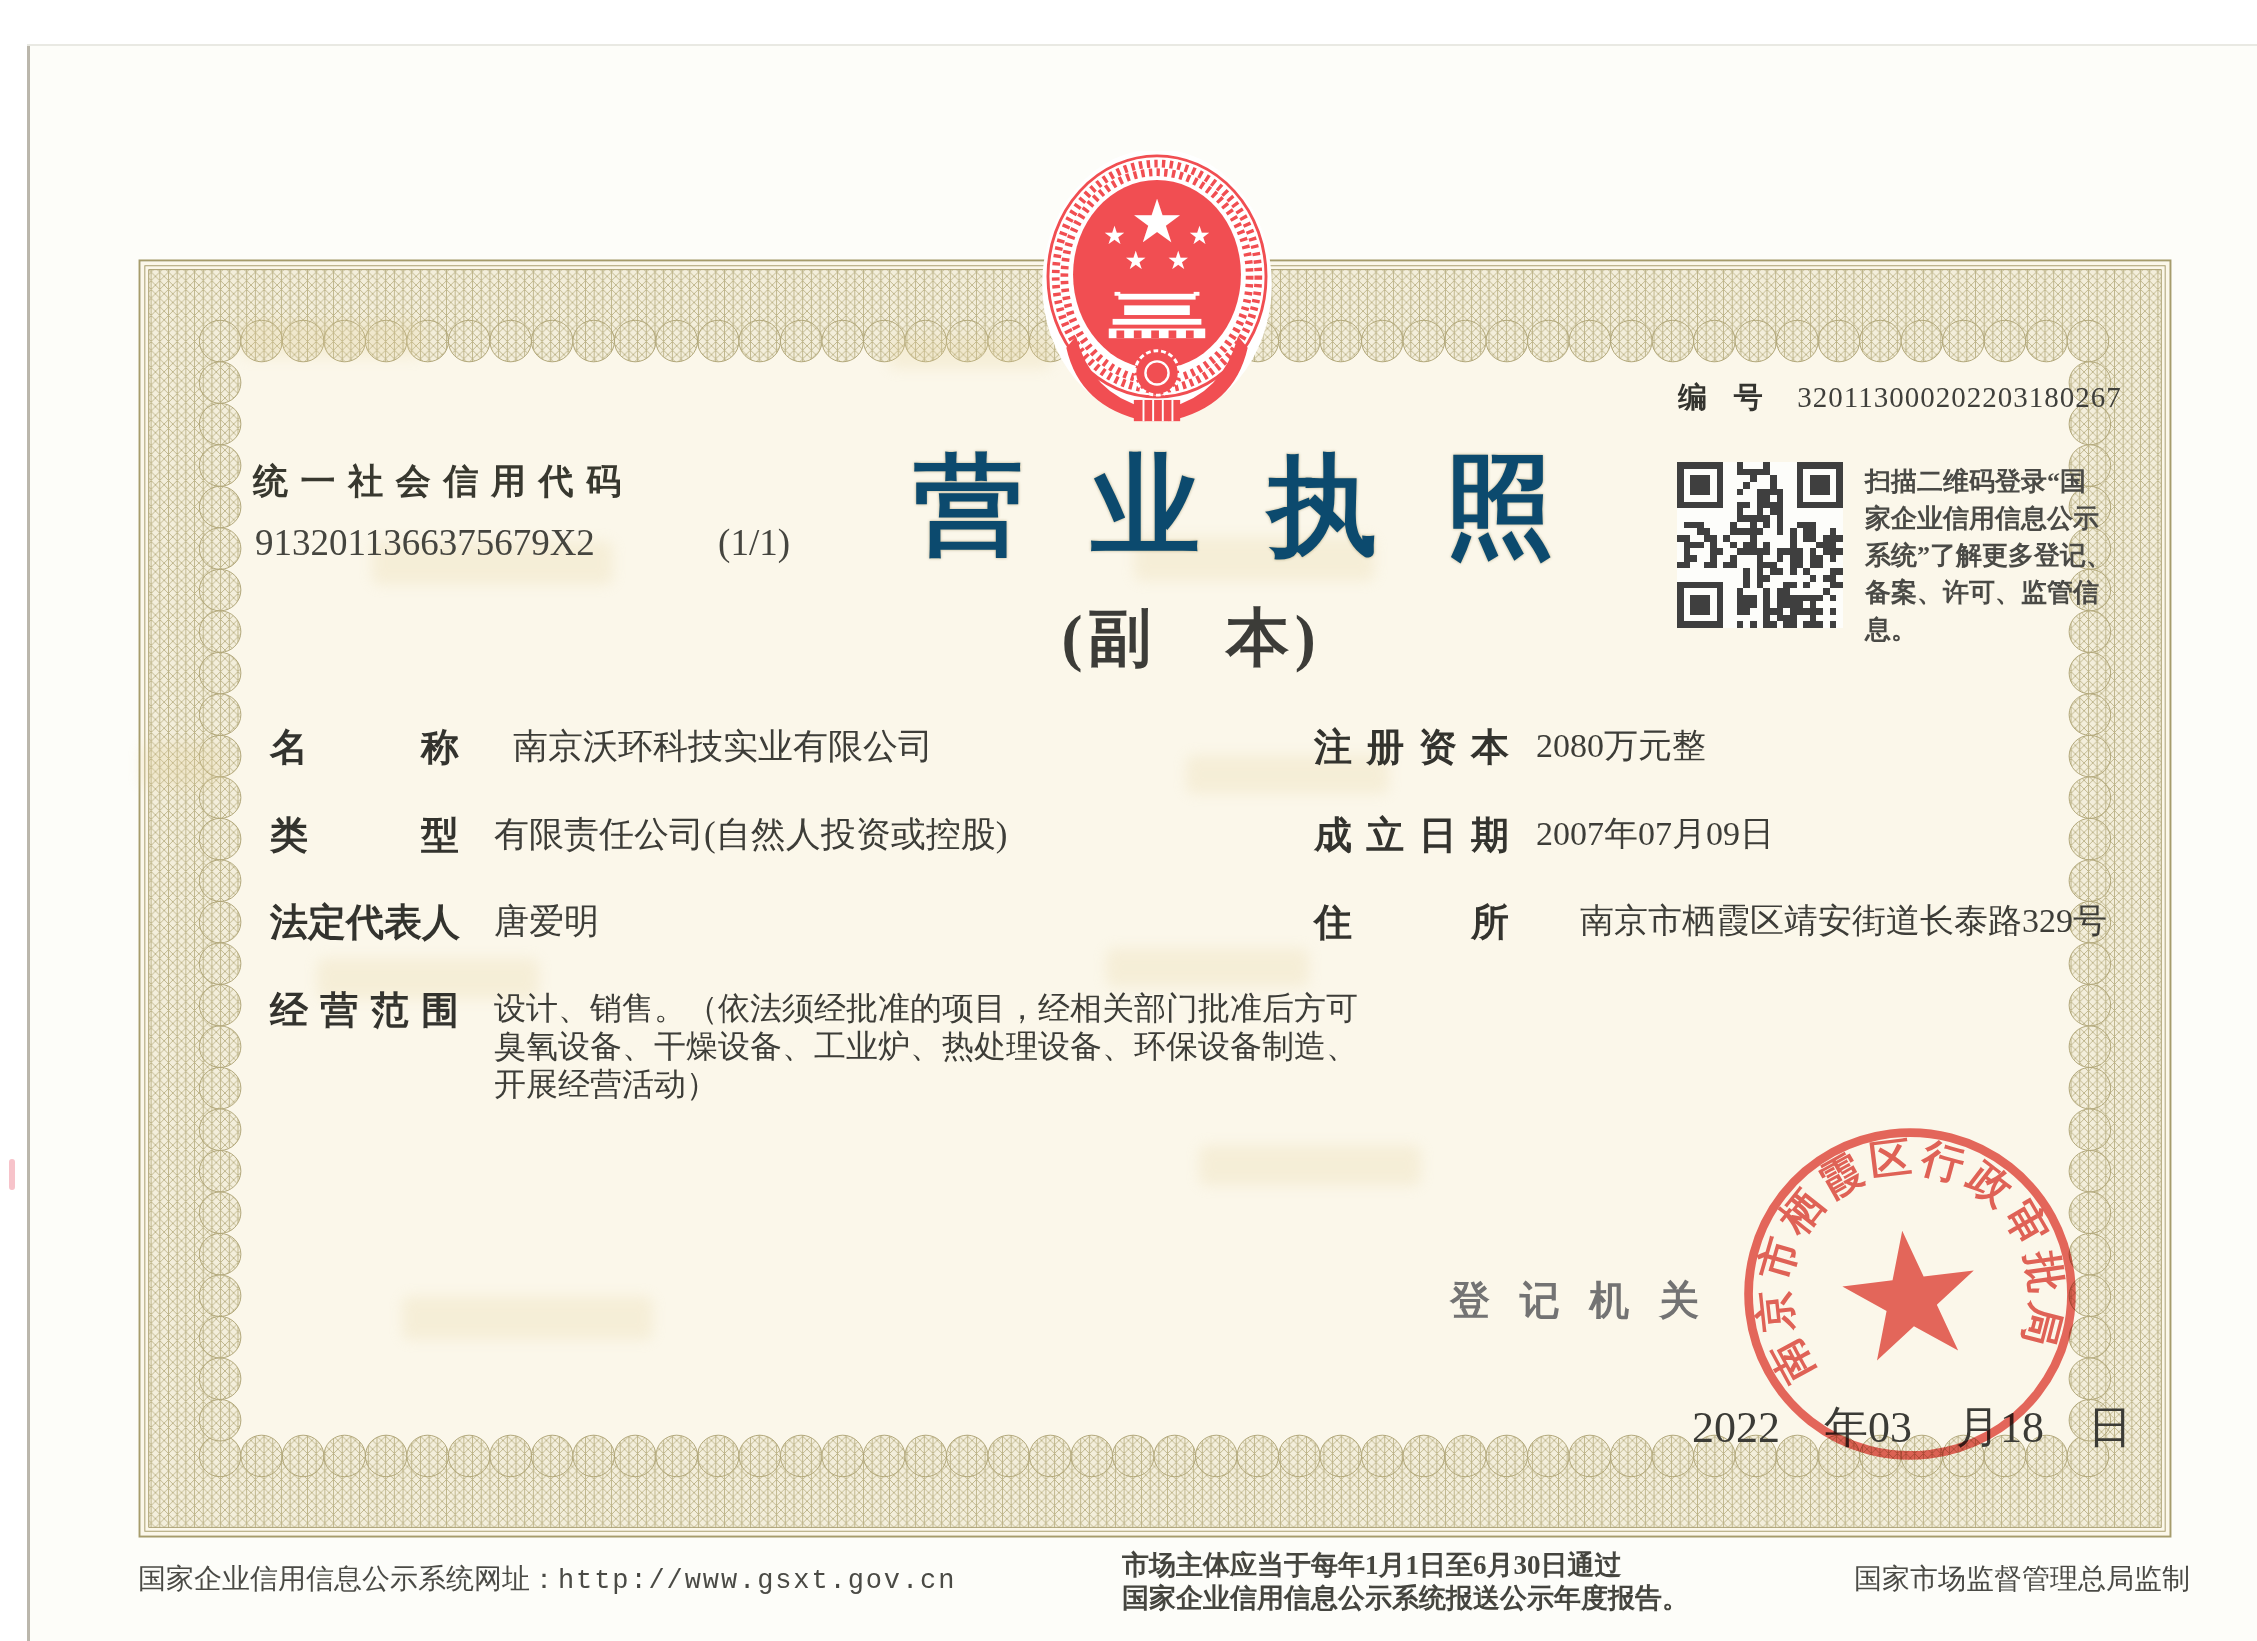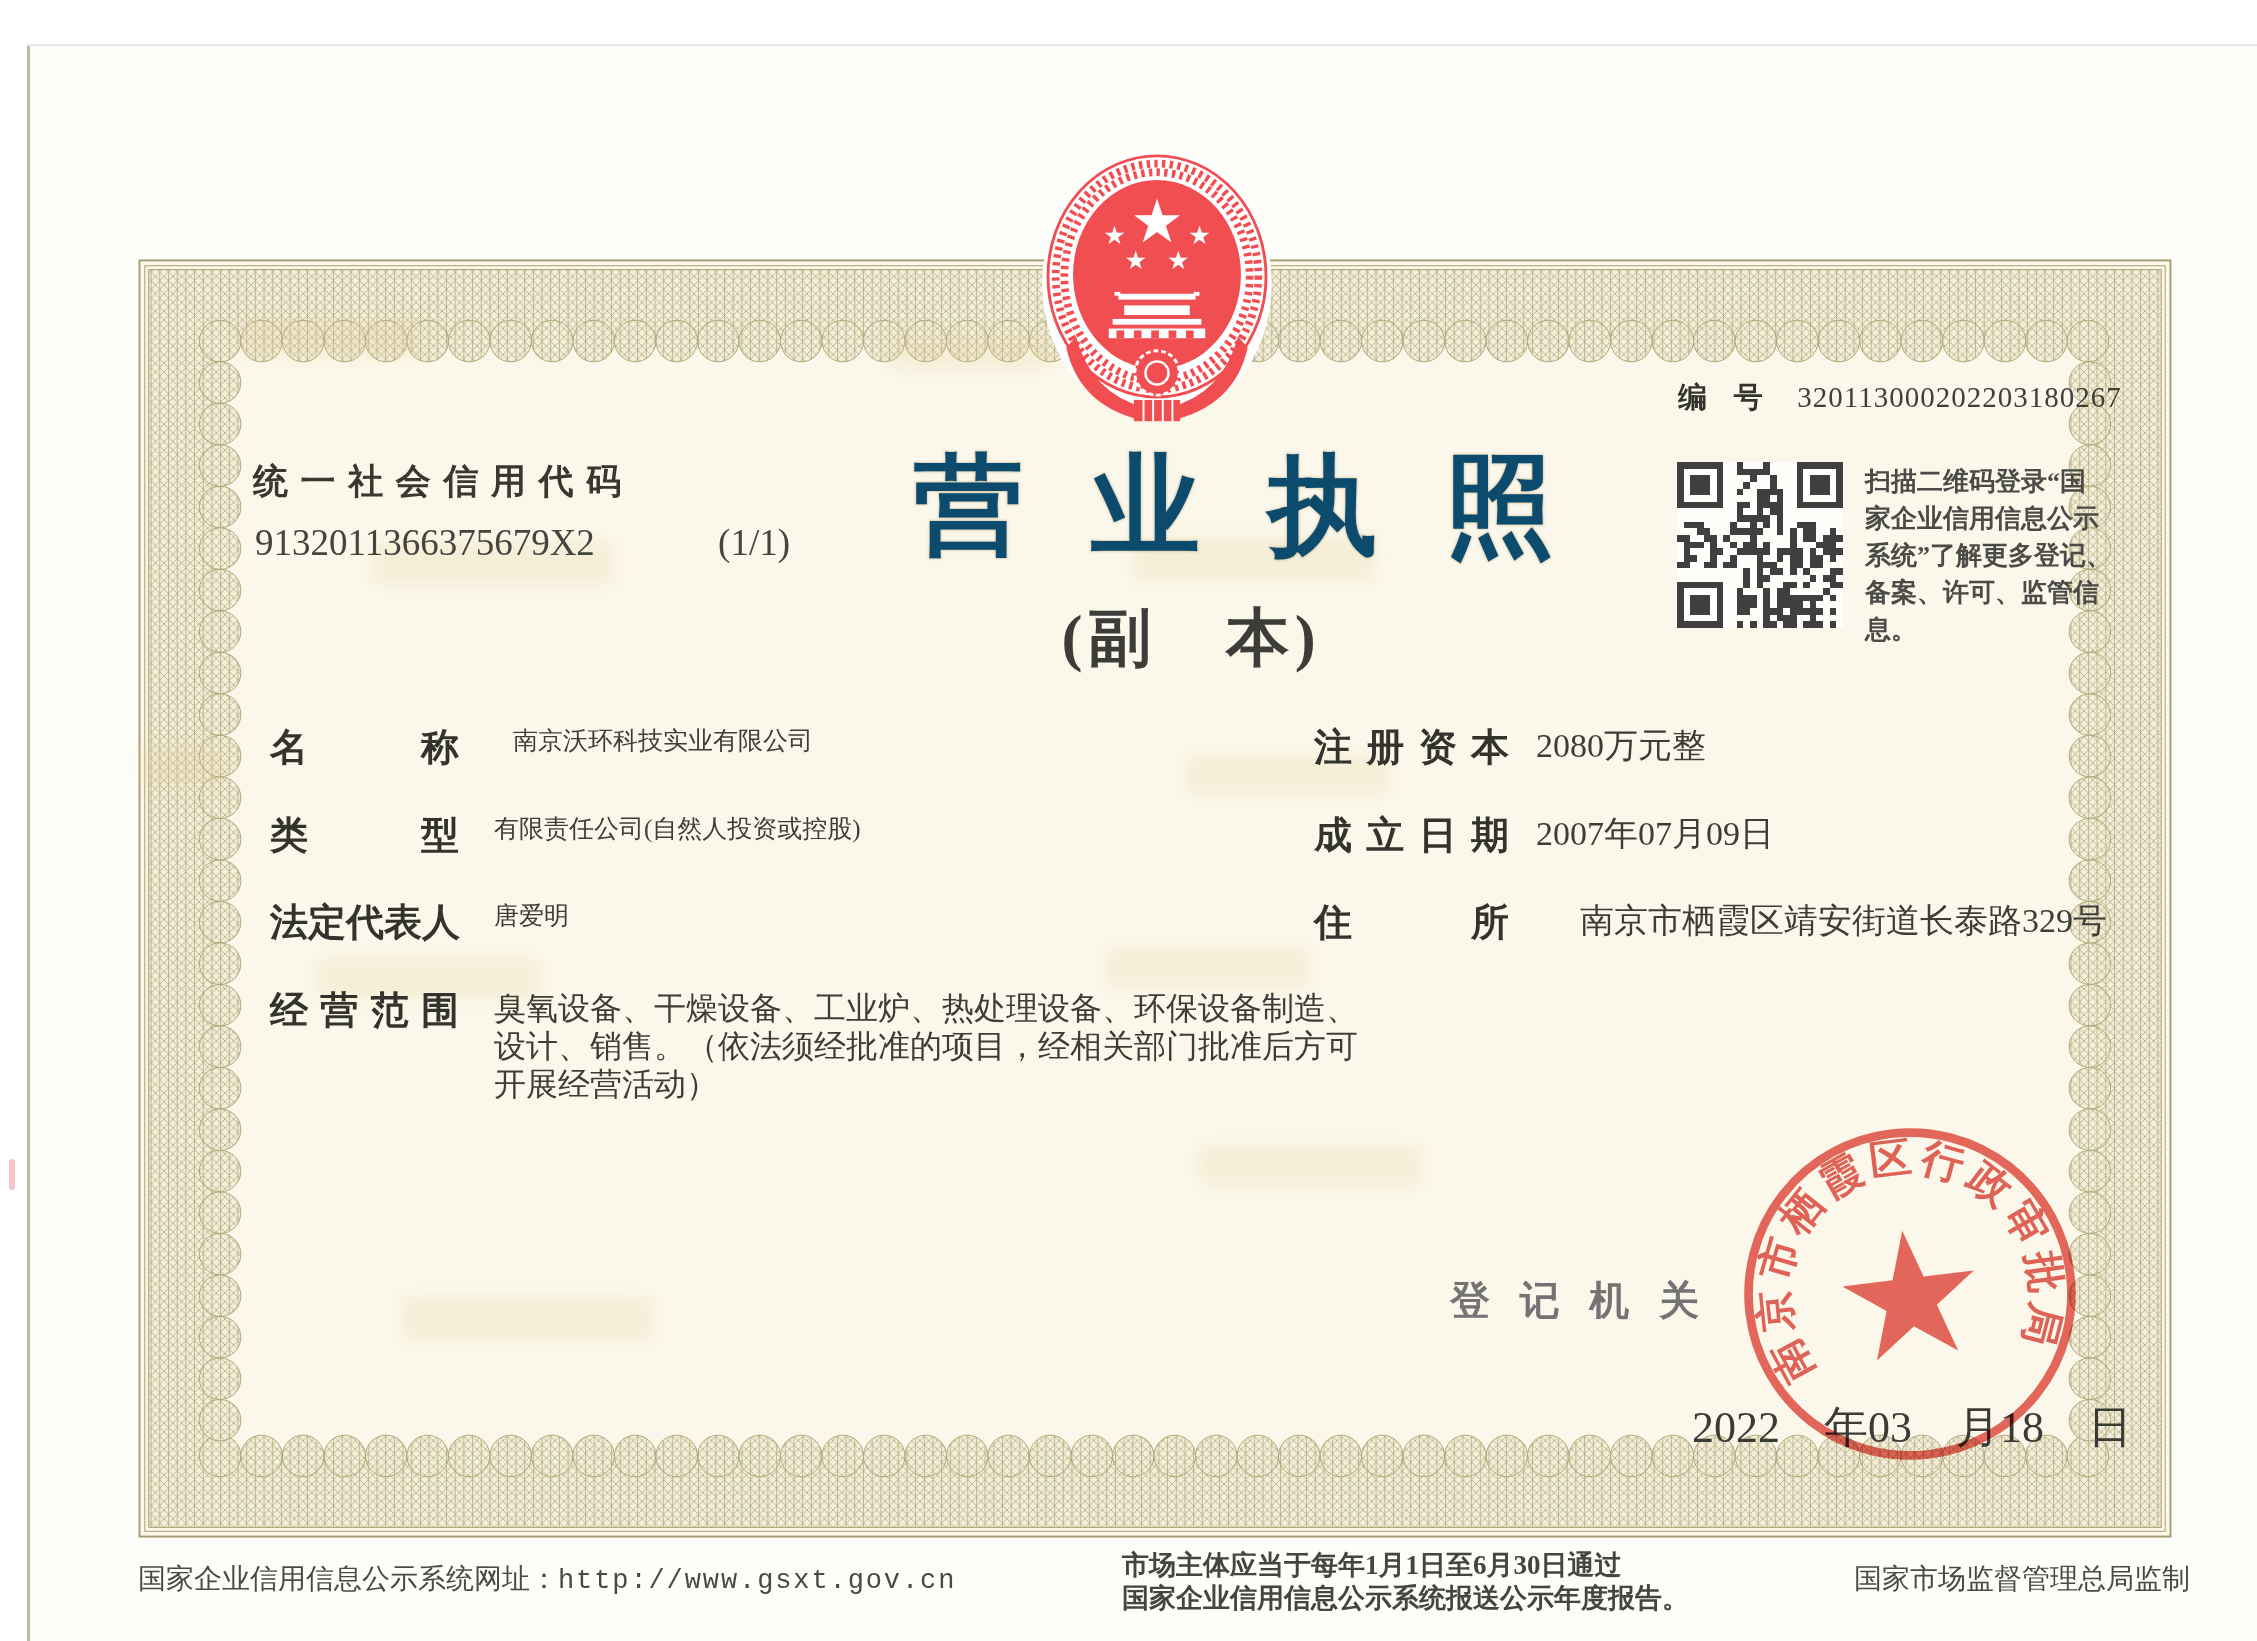--- a/index.html
+++ b/index.html
@@ -31,21 +31,21 @@
   .subtitle{position:absolute;left:846px;top:595px;width:691px;text-align:center;
             font-size:63px;font-weight:600;letter-spacing:5.8px;color:#3c3c38;white-space:nowrap;}
 
   svg.qr{position:absolute;left:1677px;top:462px;width:166px;height:166px;background:#fdfdfa;}
   .qr-text{position:absolute;left:1865px;top:463px;width:270px;font-size:26px;line-height:37px;color:#4a4a46;font-weight:600;}
 
   .row{position:absolute;display:flex;align-items:flex-start;white-space:nowrap;}
   .flabel{font-weight:700;color:#33332e;font-size:38px;line-height:1.15;display:inline-block;
           text-align:justify;text-align-last:justify;}
   .lw{width:189px;} .rw{width:195px;}
-  .fvalue{color:#3d3d38;font-size:25px;line-height:1.2;}
+  .fvalue{color:#3d3d38;font-size:35px;line-height:1.2;}
   .lval{margin-left:35px;} .rval{margin-left:27px;font-size:34px;}
   .scope-lines{margin-left:35px;font-size:32px;line-height:38px;color:#3d3d38;white-space:nowrap;}
 
   .registrar{position:absolute;left:1450px;top:1273px;width:249px;font-size:40px;font-weight:700;
              color:#737373;text-align:justify;text-align-last:justify;}
 
   .date-line{position:absolute;left:1692px;top:1398px;font-size:44px;color:#3b3b36;display:flex;align-items:baseline;white-space:nowrap;}
   .d-gap{margin-left:44px;}
 
   svg.seal{position:absolute;left:1736px;top:1120px;width:348px;height:348px;opacity:.88;mix-blend-mode:multiply;}
@@ -508,22 +508,22 @@
     <span class="flabel lw">类型</span>
     <span class="fvalue lval">有限责任公司(自然人投资或控股)</span>
   </div>
   <div class="row" style="left:270px;top:901px;">
     <span class="flabel lw">法定代表人</span>
     <span class="fvalue lval">唐爱明</span>
   </div>
   <div class="row" style="left:270px;top:989px;">
     <span class="flabel lw">经营范围</span>
     <span class="scope-lines">
+      <div>设计、销售。（依法须经批准的项目，经相关部门批准后方可</div>
       <div>臭氧设备、干燥设备、工业炉、热处理设备、环保设备制造、</div>
-      <div>设计、销售。（依法须经批准的项目，经相关部门批准后方可</div>
       <div>开展经营活动）</div>
     </span>
   </div>
 
   <div class="row" style="left:1314px;top:726px;">
     <span class="flabel rw">注册资本</span>
     <span class="fvalue rval">2080万元整</span>
   </div>
   <div class="row" style="left:1314px;top:814px;">
     <span class="flabel rw">成立日期</span>

